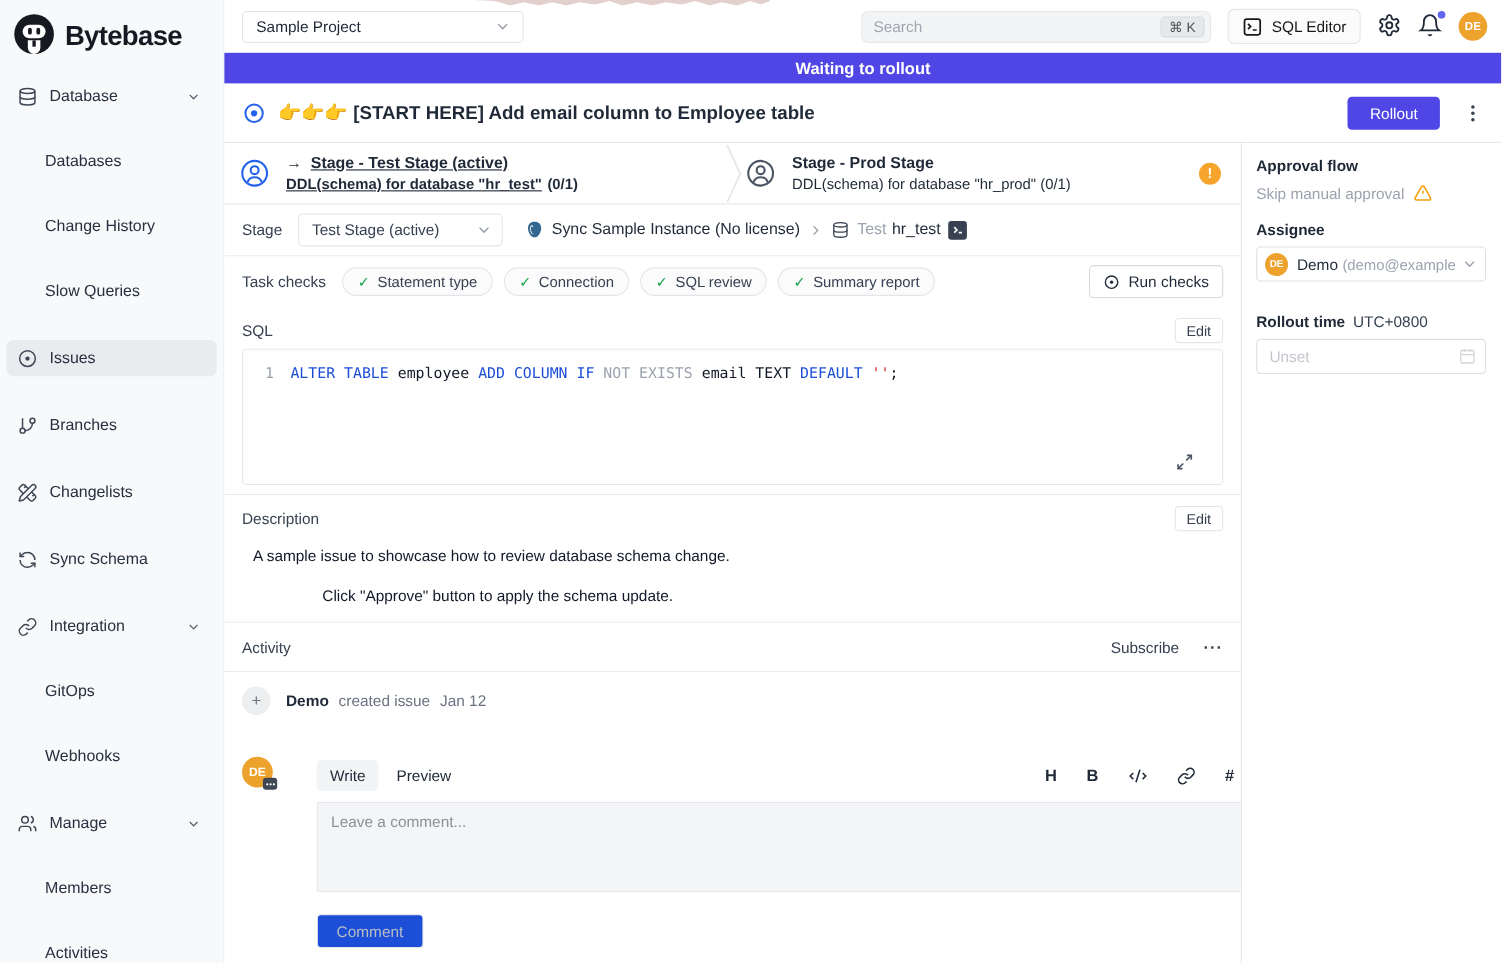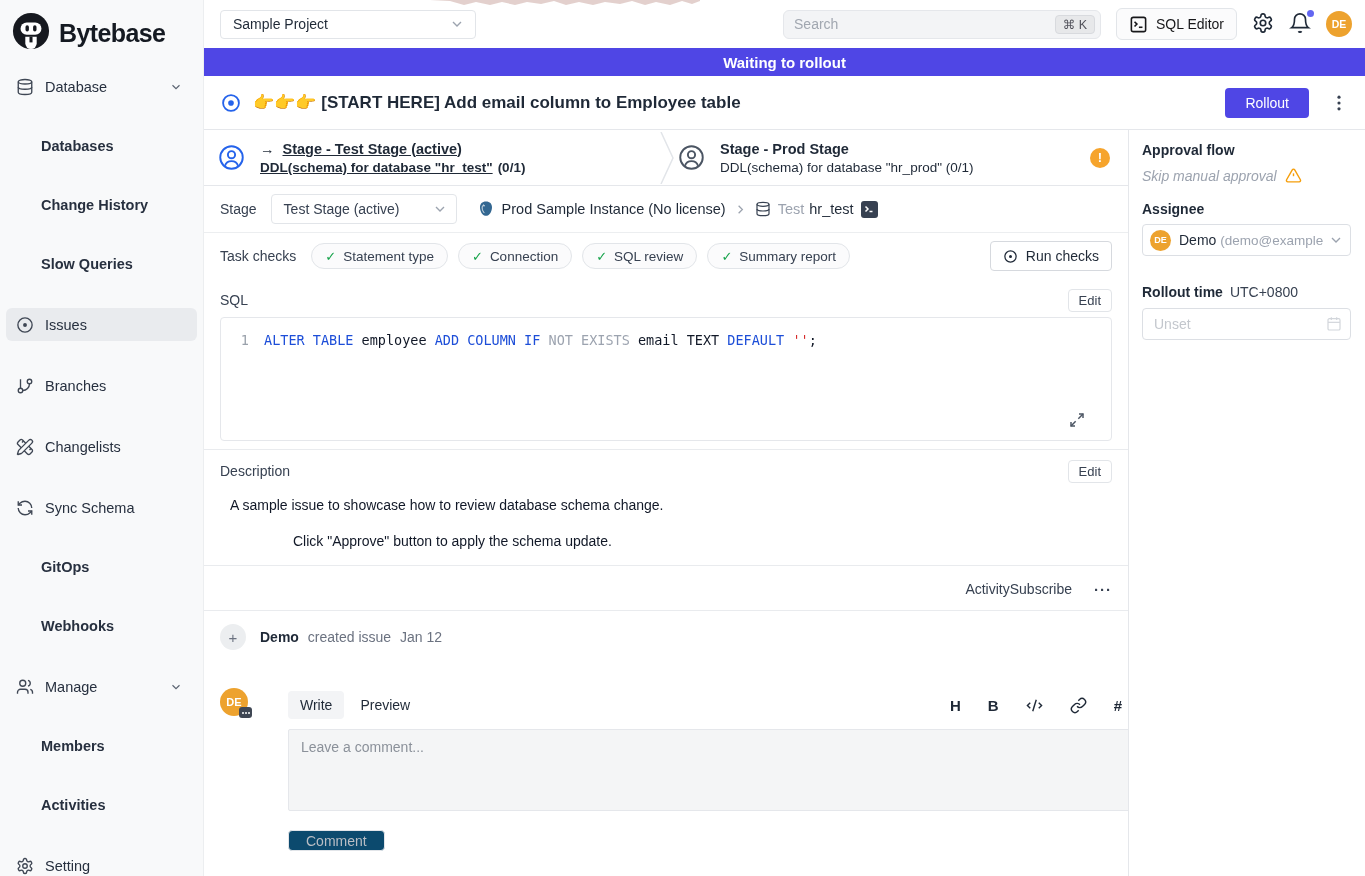--- a/index.html
+++ b/index.html
@@ -10,21 +10,21 @@
   .sidebar { position: absolute; left: 0; top: 0; width: 204px; height: 876px; background: #f8f9fa; border-right: 1px solid #eceef0; }
   .logo-row { display: flex; align-items: center; gap: 9px; padding: 12px 14px 10px 12px; }
   .logo-text { font-size: 25px; font-weight: 800; color: #151a22; letter-spacing: -0.6px; }
   .nav { display: flex; flex-direction: column; padding-top: 4px; gap: 26px; }
   .nav-item { position: relative; display: flex; align-items: center; height: 33px; margin: 0 6px; padding-left: 10px; border-radius: 6px; cursor: pointer; color: #27303f; }
   .nav-item.section { margin-top: 2px; }
   .nav-item .nav-icon { width: 18px; height: 18px; margin-right: 11px; color: #3f4754; flex: none; }
   .nav-item .nav-icon svg { width: 18px; height: 18px; }
   .nav-label { font-size: 14.5px; font-weight: 500; }
   .nav-sub { padding-left: 35px; }
-  .nav-sub .nav-label { font-weight: 700; text-align: center; }
+  .nav-sub .nav-label { font-weight: 400; text-align: center; }
   .nav-item.active { background: #e9ebee; }
   .nav-chevron { position: absolute; right: 14px; width: 14px; height: 14px; color: #5b6472; }
   .nav-chevron svg { width: 14px; height: 14px; }
 
   
   .topbar { position: absolute; left: 204px; top: 0; width: 1161px; height: 48px; background: #fff; display: flex; align-items: center; padding: 0 13px 0 16px; }
   .proj-select { width: 256px; height: 29px; border: 1px solid #e2e5e9; border-radius: 4px; background: #fff; display: flex; align-items: center; justify-content: space-between; padding: 0 10px 0 12px; cursor: pointer; }
   .proj-select .lbl { font-size: 14px; color: #1f2937; }
   .sel-chevron { width: 16px; height: 16px; color: #9ca3af; }
   .sel-chevron svg { width: 16px; height: 16px; }
@@ -116,21 +116,21 @@
   .expand-icon svg { width: 16px; height: 16px; }
 
   .divider { border-top: 1px solid #e9ebee; margin-top: 8px; }
   .divider2 { border-top: 1px solid #e9ebee; margin-top: 16px; }
 
   .desc-line { font-size: 14px; color: #111827; padding: 0 16px; }
   .desc-line.l1 { margin-top: 13px; margin-left: 10px; }
   .desc-line.l2 { margin-top: 20px; margin-left: 73px; }
 
   .activity-head { display: flex; align-items: center; padding: 0 16px; height: 26px; margin-top: 10px; }
-  .activity-title { font-size: 14px; color: #374151; flex: 1; text-align: right; }
+  .activity-title { font-size: 14px; color: #374151; flex: 1; }
   .subscribe { font-size: 14px; color: #374151; cursor: pointer; margin-right: 22px; }
   .dots3 { font-size: 15px; color: #374151; letter-spacing: 1px; cursor: pointer; font-weight: 700; }
   .activity-row { display: flex; align-items: center; margin: 13px 16px 0; }
   .plus-circle { width: 26px; height: 26px; border-radius: 50%; background: #eceef0; color: #6b7280; font-size: 15px; display: flex; align-items: center; justify-content: center; margin-right: 14px; flex: none; }
   .activity-text { font-size: 14px; }
   .activity-actor { font-weight: 700; color: #1f2937; }
   .activity-action { color: #6b7280; margin-left: 5px; }
   .activity-date { color: #6b7280; margin-left: 5px; }
 
   .comment-wrap { display: flex; margin: 38px 16px 0; }
@@ -141,27 +141,27 @@
   .comment-main { flex: 1; padding-left: 24px; }
   .editor-tabs { display: flex; align-items: center; height: 34px; }
   .tab { font-size: 14px; color: #1f2937; padding: 6px 12px; border-radius: 4px; cursor: pointer; }
   .tab.active { background: #f3f4f6; }
   .tab + .tab { margin-left: 4px; }
   .editor-toolbar { margin-left: auto; display: flex; align-items: center; gap: 27px; padding-right: 14px; }
   .tool { font-size: 15px; font-weight: 700; color: #1f2937; cursor: pointer; line-height: 1; }
   .tool svg { width: 17px; height: 17px; display: block; }
   .comment-textarea { margin-top: 7px; width: 848px; height: 82px; background: #f4f5f6; border: 1px solid #e5e7eb; border-radius: 2px; resize: none; font-family: "Liberation Sans", sans-serif; font-size: 14px; color: #374151; padding: 9px 12px; outline: none; }
   .comment-textarea::placeholder { color: #8b919a; }
-  .comment-btn { margin-top: 15px; height: 21px; padding: 0 17px; background: #0c4a6e; border: 1px solid #e2e5e9; border-radius: 4px; font-size: 14px; color: #b9bdc4; font-family: "Liberation Sans", sans-serif; cursor: default; }
+  .comment-btn { margin-top: 15px; height: 31px; padding: 0 17px; background: #1d4ed8; border: 1px solid #e2e5e9; border-radius: 4px; font-size: 14px; color: #b9bdc4; font-family: "Liberation Sans", sans-serif; cursor: default; }
 
   
   .rightpanel { position: absolute; left: 1128px; top: 130px; width: 237px; height: 746px; border-left: 1px solid #e5e7eb; background: #fff; padding: 12px 14px 0 13px; }
   .rp-title { font-size: 14px; font-weight: 600; color: #1f2937; }
   .rp-skip { margin-top: 9px; display: flex; align-items: center; gap: 8px; }
-  .rp-skip-text { font-size: 14px; color: #9ca3af; font-style: italic; }
+  .rp-skip-text { font-size: 14px; color: #9ca3af; }
   .warn-tri { width: 17px; height: 17px; color: #f59e0b; }
   .warn-tri svg { width: 17px; height: 17px; }
   .rp-assignee-title { margin-top: 17px; }
   .assignee-select { margin-top: 7px; height: 32px; border: 1px solid #dcdfe4; border-radius: 4px; display: flex; align-items: center; padding: 0 6px 0 7px; cursor: pointer; overflow: hidden; }
   .assignee-avatar { width: 21px; height: 21px; border-radius: 50%; background: #eda22e; color: #fff; font-size: 9px; font-weight: 700; display: flex; align-items: center; justify-content: center; flex: none; margin-right: 8px; }
   .assignee-name { font-size: 14px; color: #1f2937; white-space: nowrap; }
   .assignee-email { font-size: 13.5px; color: #9ca3af; white-space: nowrap; overflow: hidden; flex: 1; margin-left: 4px; }
   .rp-time-title { margin-top: 28px; display: flex; align-items: baseline; gap: 7px; }
   .rp-tz { font-size: 14px; font-weight: 400; color: #374151; }
   .time-input { position: relative; margin-top: 8px; }
@@ -238,20 +238,30 @@
       </div>
       <div class="nav-item section">
         <span class="nav-icon"><svg viewBox="0 0 24 24" fill="none" stroke="currentColor" stroke-width="1.8">
               <path d="M21 12a9 9 0 0 0-9-9 9.75 9.75 0 0 0-6.74 2.74L3 8"></path>
               <path d="M3 3v5h5"></path>
               <path d="M3 12a9 9 0 0 0 9 9 9.75 9.75 0 0 0 6.74-2.74L21 16"></path>
               <path d="M16 16h5v5"></path>
             </svg></span>
         <span class="nav-label">Sync Schema</span>
       </div>
+      <div class="nav-item section">
+        <span class="nav-icon"><svg viewBox="0 0 24 24" fill="none" stroke="currentColor" stroke-width="1.8">
+              <path d="M10 13a5 5 0 0 0 7.54.54l3-3a5 5 0 0 0-7.07-7.07l-1.72 1.71"></path>
+              <path d="M14 11a5 5 0 0 0-7.54-.54l-3 3a5 5 0 0 0 7.07 7.07l1.71-1.71"></path>
+            </svg></span>
+        <span class="nav-label">Integration</span>
+        <span class="nav-chevron"><svg viewBox="0 0 24 24" fill="none" stroke="currentColor" stroke-width="2">
+              <polyline points="6 9 12 15 18 9"></polyline>
+            </svg></span>
+      </div>
       <div class="nav-item nav-sub">
           <span class="nav-label">GitOps</span>
         </div>
       <div class="nav-item nav-sub">
           <span class="nav-label">Webhooks</span>
         </div>
       <div class="nav-item section">
         <span class="nav-icon"><svg viewBox="0 0 24 24" fill="none" stroke="currentColor" stroke-width="1.8">
               <path d="M16 21v-2a4 4 0 0 0-4-4H6a4 4 0 0 0-4 4v2"></path>
               <circle cx="9" cy="7" r="4"></circle>
@@ -378,21 +388,21 @@
         <span class="sel-chevron"><svg viewBox="0 0 24 24" fill="none" stroke="currentColor" stroke-width="2">
               <polyline points="6 9 12 15 18 9"></polyline>
             </svg></span>
       </div>
       <div class="crumb">
         <svg class="pg-icon" viewBox="0 0 24 24">
             <path d="M12 2C6.8 2 4 5.2 4 9.5c0 4.8 2.4 9.3 5 10.8 1 .6 2 .7 3 .7s2-.1 3-.7c2.6-1.5 5-6 5-10.8C20 5.2 17.2 2 12 2z" fill="#336791"></path>
             <path d="M8.5 6.5c-1.2.9-1.8 2.5-1.6 4.4.2 2.4 1.3 5 2.6 6.2" fill="none" stroke="#fff" stroke-width="1.1" stroke-linecap="round"></path>
             <circle cx="9.3" cy="7.6" r="1" fill="#fff"></circle>
           </svg>
-        <span class="crumb-instance">Prod Sample Instance (No license)</span>
+        <span class="crumb-instance">Sync Sample Instance (No license)</span>
         <span class="crumb-chevron"><svg viewBox="0 0 24 24" fill="none" stroke="currentColor" stroke-width="2">
               <polyline points="9 18 15 12 9 6"></polyline>
             </svg></span>
         <span class="db-icon"><svg viewBox="0 0 24 24" fill="none" stroke="currentColor" stroke-width="1.8">
               <ellipse cx="12" cy="5" rx="9" ry="3"></ellipse>
               <path d="M3 5V19A9 3 0 0 0 21 19V5"></path>
               <path d="M3 12A9 3 0 0 0 21 12"></path>
             </svg></span>
         <span class="crumb-env">Test</span>
         <span class="crumb-db">hr_test</span>

